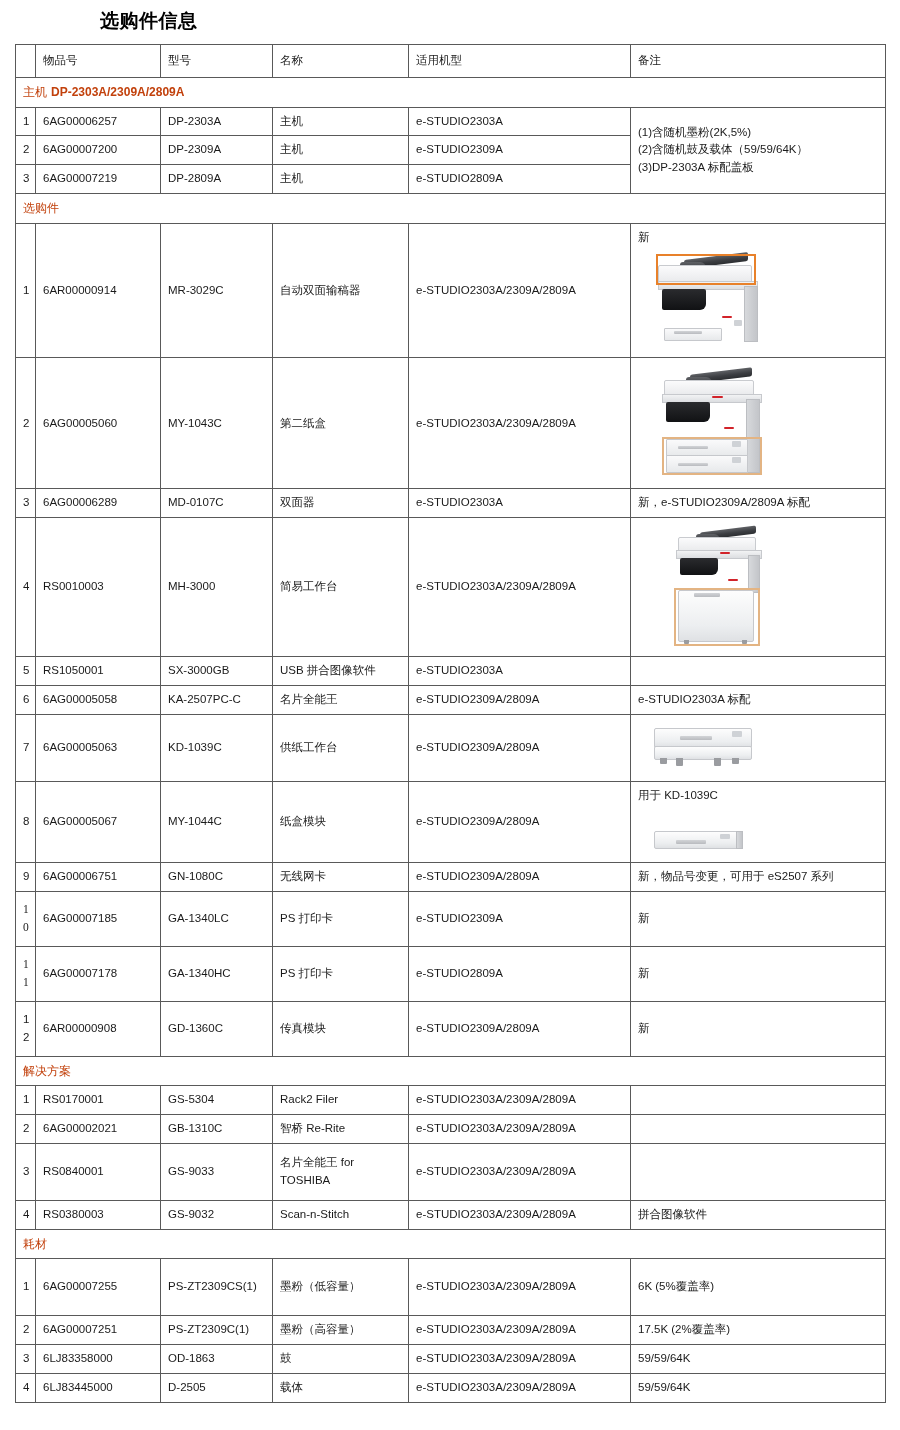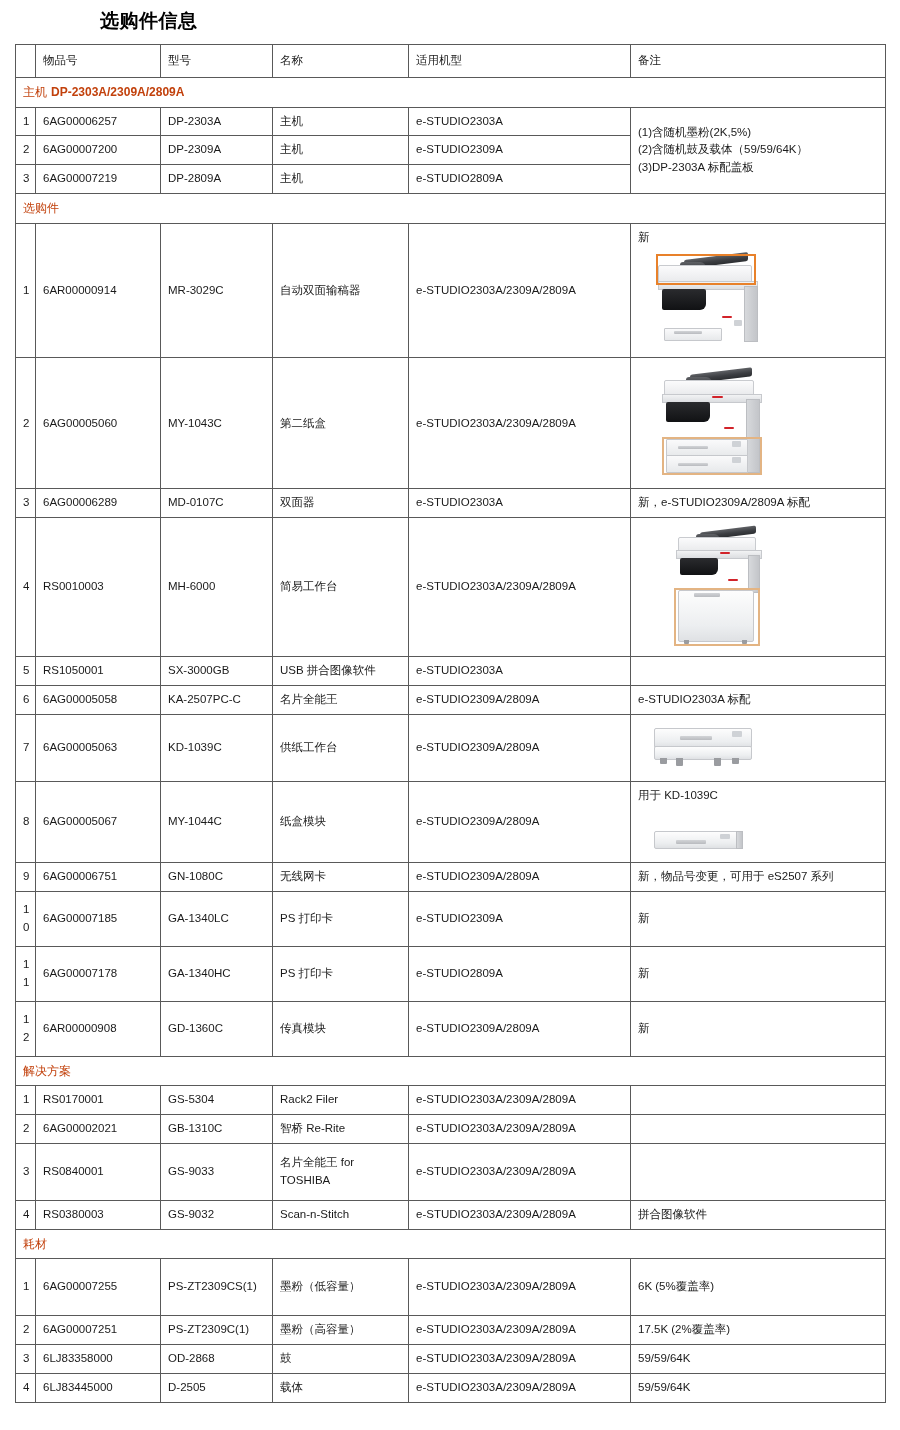--- a/index.html
+++ b/index.html
@@ -288,21 +288,21 @@
         <td>6AG00006289</td>
         <td>MD-0107C</td>
         <td>双面器</td>
         <td>e-STUDIO2303A</td>
         <td class="nowrap">新，e-STUDIO2309A/2809A 标配</td>
       </tr>
 
       <tr>
         <td class="idx">4</td>
         <td>RS0010003</td>
-        <td>MH-6000</td>
+        <td>MH-3000</td>
         <td>简易工作台</td>
         <td>e-STUDIO2303A/2309A/2809A</td>
         <td>
           <span class="note-label"></span>
           <div class="img-wrap">
             <div class="mfp" style="width:120px;height:120px;margin-left:26px;">
               <div class="adf-tray" style="left:36px;top:2px;width:56px;height:8px;transform:skewY(-7deg);"></div>
               <div class="adf-tray" style="left:32px;top:7px;width:24px;height:11px;border-radius:3px 6px 2px 2px;"></div>
               <div class="adf-body" style="left:14px;top:10px;width:76px;height:13px;"></div>
               <div class="glass-strip" style="left:12px;top:23px;width:84px;height:7px;"></div>
@@ -382,29 +382,29 @@
 
       <tr>
         <td class="idx">9</td>
         <td>6AG00006751</td>
         <td>GN-1080C</td>
         <td>无线网卡</td>
         <td>e-STUDIO2309A/2809A</td>
         <td class="nowrap">新，物品号变更，可用于 eS2507 系列</td>
       </tr>
       <tr>
-        <td class="idx" style="height:44px;">10</td>
+        <td class="idx" style="height:44px;font-family:Liberation Serif, serif;">10</td>
         <td>6AG00007185</td>
         <td>GA-1340LC</td>
         <td>PS 打印卡</td>
         <td>e-STUDIO2309A</td>
         <td>新</td>
       </tr>
       <tr>
-        <td class="idx" style="height:44px;">11</td>
+        <td class="idx" style="height:44px;font-family:Liberation Serif, serif;">11</td>
         <td>6AG00007178</td>
         <td>GA-1340HC</td>
         <td>PS 打印卡</td>
         <td>e-STUDIO2809A</td>
         <td>新</td>
       </tr>
       <tr>
         <td class="idx" style="height:44px;">12</td>
         <td>6AR00000908</td>
         <td>GD-1360C</td>
@@ -464,21 +464,21 @@
         <td class="idx">2</td>
         <td>6AG00007251</td>
         <td class="nowrap">PS-ZT2309C(1)</td>
         <td>墨粉（高容量）</td>
         <td>e-STUDIO2303A/2309A/2809A</td>
         <td>17.5K (2%覆盖率)</td>
       </tr>
       <tr>
         <td class="idx">3</td>
         <td>6LJ83358000</td>
-        <td>OD-2868</td>
+        <td>OD-1863</td>
         <td>鼓</td>
         <td>e-STUDIO2303A/2309A/2809A</td>
         <td>59/59/64K</td>
       </tr>
       <tr>
         <td class="idx">4</td>
         <td>6LJ83445000</td>
         <td>D-2505</td>
         <td>载体</td>
         <td>e-STUDIO2303A/2309A/2809A</td>

